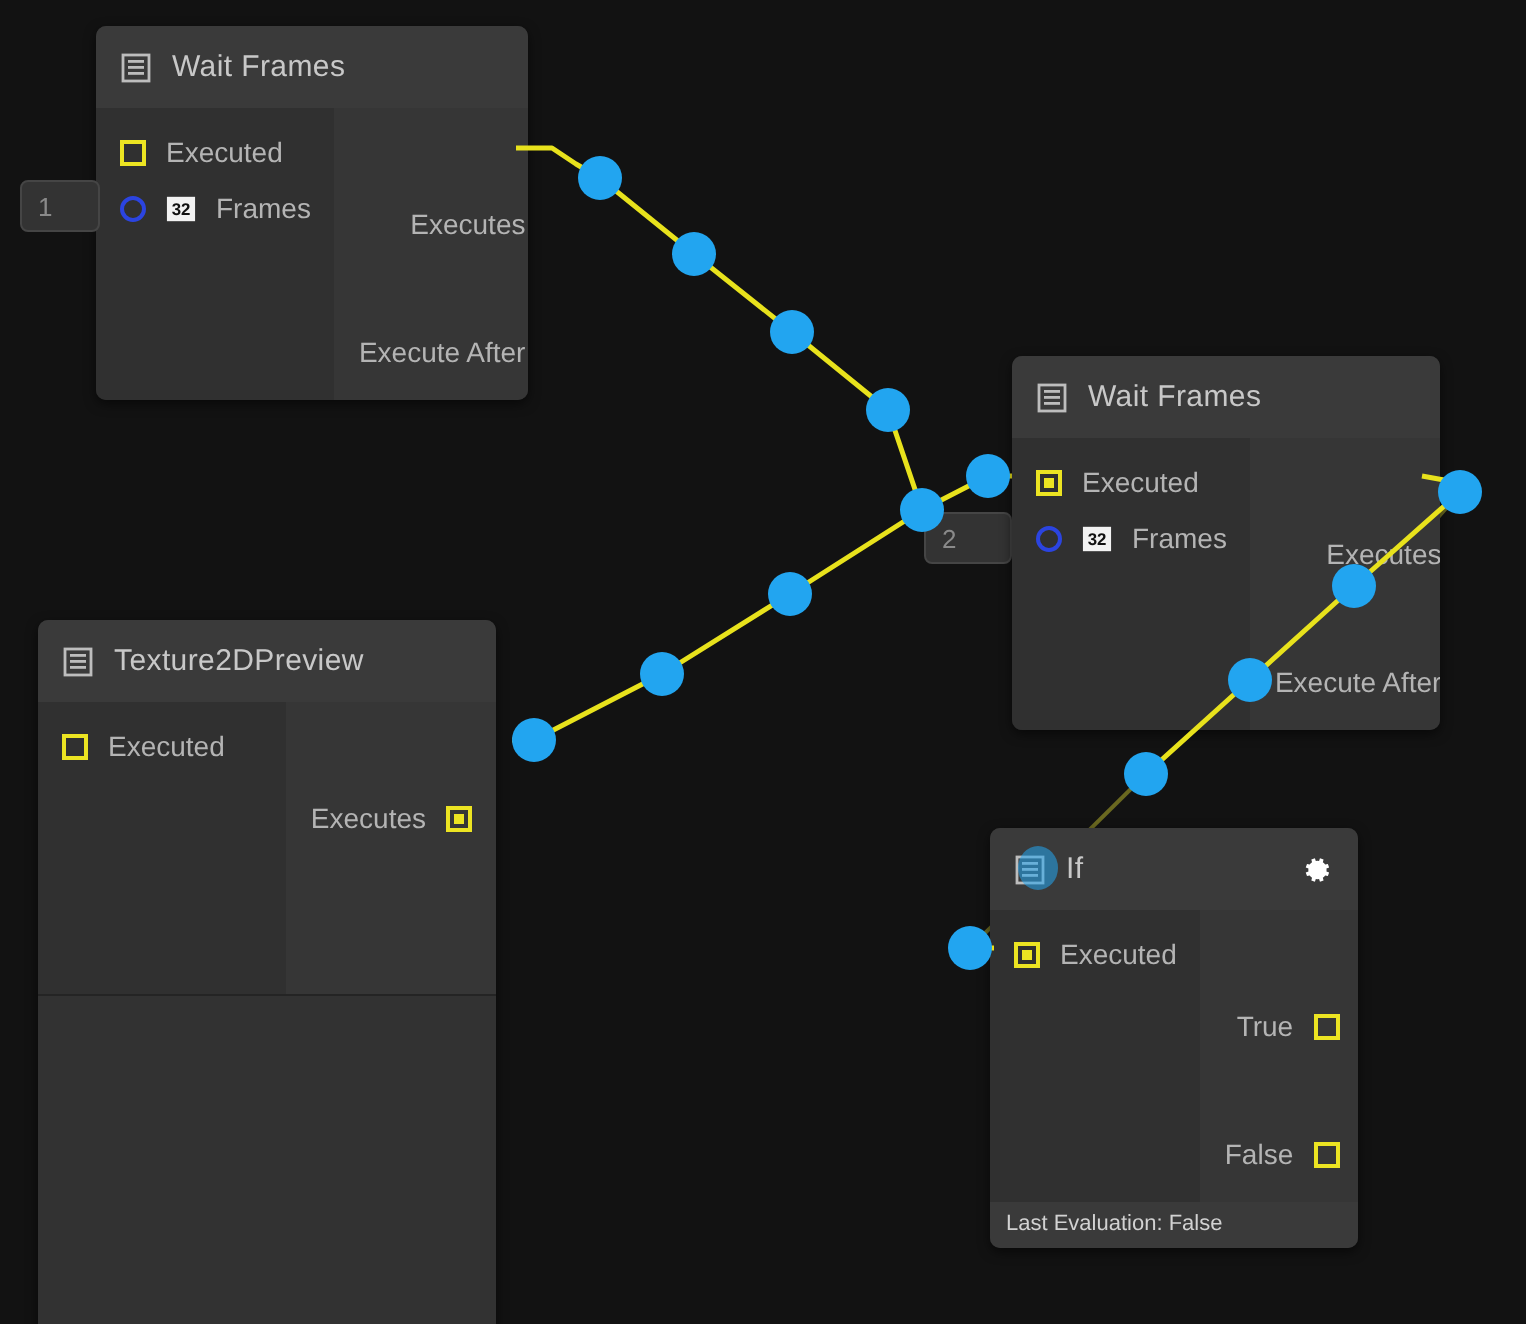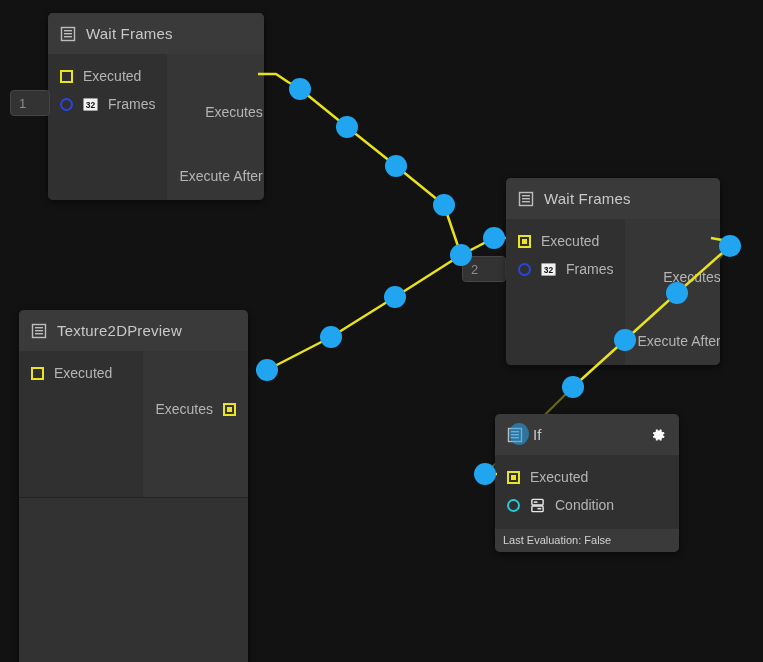--- a/index.html
+++ b/index.html
@@ -247,29 +247,29 @@
           <path fill="#ffffff" d="M17.3 11.4l-1.5-.5a5.9 5.9 0 000-1.8l1.5-.5-.7-2-1.5.4a6 6 0 00-1.3-1.3l.4-1.5-2-.7-.5 1.5a5.9 5.9 0 00-1.8 0L9.4 3.5l-2 .7.4 1.5a6 6 0 00-1.3 1.3l-1.5-.4-.7 2 1.5.5a5.9 5.9 0 000 1.8l-1.5.5.7 2 1.5-.4a6 6 0 001.3 1.3l-.4 1.5 2 .7.5-1.5a5.9 5.9 0 001.8 0l.5 1.5 2-.7-.4-1.5a6 6 0 001.3-1.3l1.5.4.7-2z"></path>
         </svg>
       </span>
     </div>
     <div class="node-body">
       <div class="col-in">
         <div class="port-row">
           <span class="sq filled"></span>
           <span class="port-label">Executed</span>
         </div>
-        <div class="port-row">
-          <span class="circ cyan"></span>
-          <svg class="typ" viewBox="0 0 16 16">
-            <rect x="2" y="1.5" width="12" height="6" rx="1" fill="none" stroke="#e8e8e8" stroke-width="1.5"></rect>
-            <rect x="2" y="8.5" width="12" height="6" rx="1" fill="none" stroke="#e8e8e8" stroke-width="1.5"></rect>
-            <rect x="4" y="3.6" width="4" height="1.6" fill="#e8e8e8"></rect>
-            <rect x="8" y="10.6" width="4" height="1.6" fill="#e8e8e8"></rect>
-          </svg>
-          <span class="port-label">Condition</span>
+      </div>
+      <div class="col-out">
+        <div class="port-row out">
+          <span class="port-label">True</span>
+          <span class="sq"></span>
+        </div>
+        <div class="port-row out">
+          <span class="port-label">False</span>
+          <span class="sq"></span>
         </div>
       </div>
     </div>
     <div class="node-footer">Last Evaluation: False</div>
   </div>
 
   <svg id="wires-over">
     <polyline points="258,74 276,74 288,82 300,89 347,127 396,166 444,205 461,255" fill="none" stroke="#e8e21c" stroke-width="2.5" stroke-linejoin="round"></polyline>
     <polyline points="256,370 267,370 331,337 395,297 461,255" fill="none" stroke="#e8e21c" stroke-width="2.5" stroke-linejoin="round"></polyline>
     <polyline points="711,238 722,240 730,246" fill="none" stroke="#e8e21c" stroke-width="2.5" stroke-linejoin="round"></polyline>

